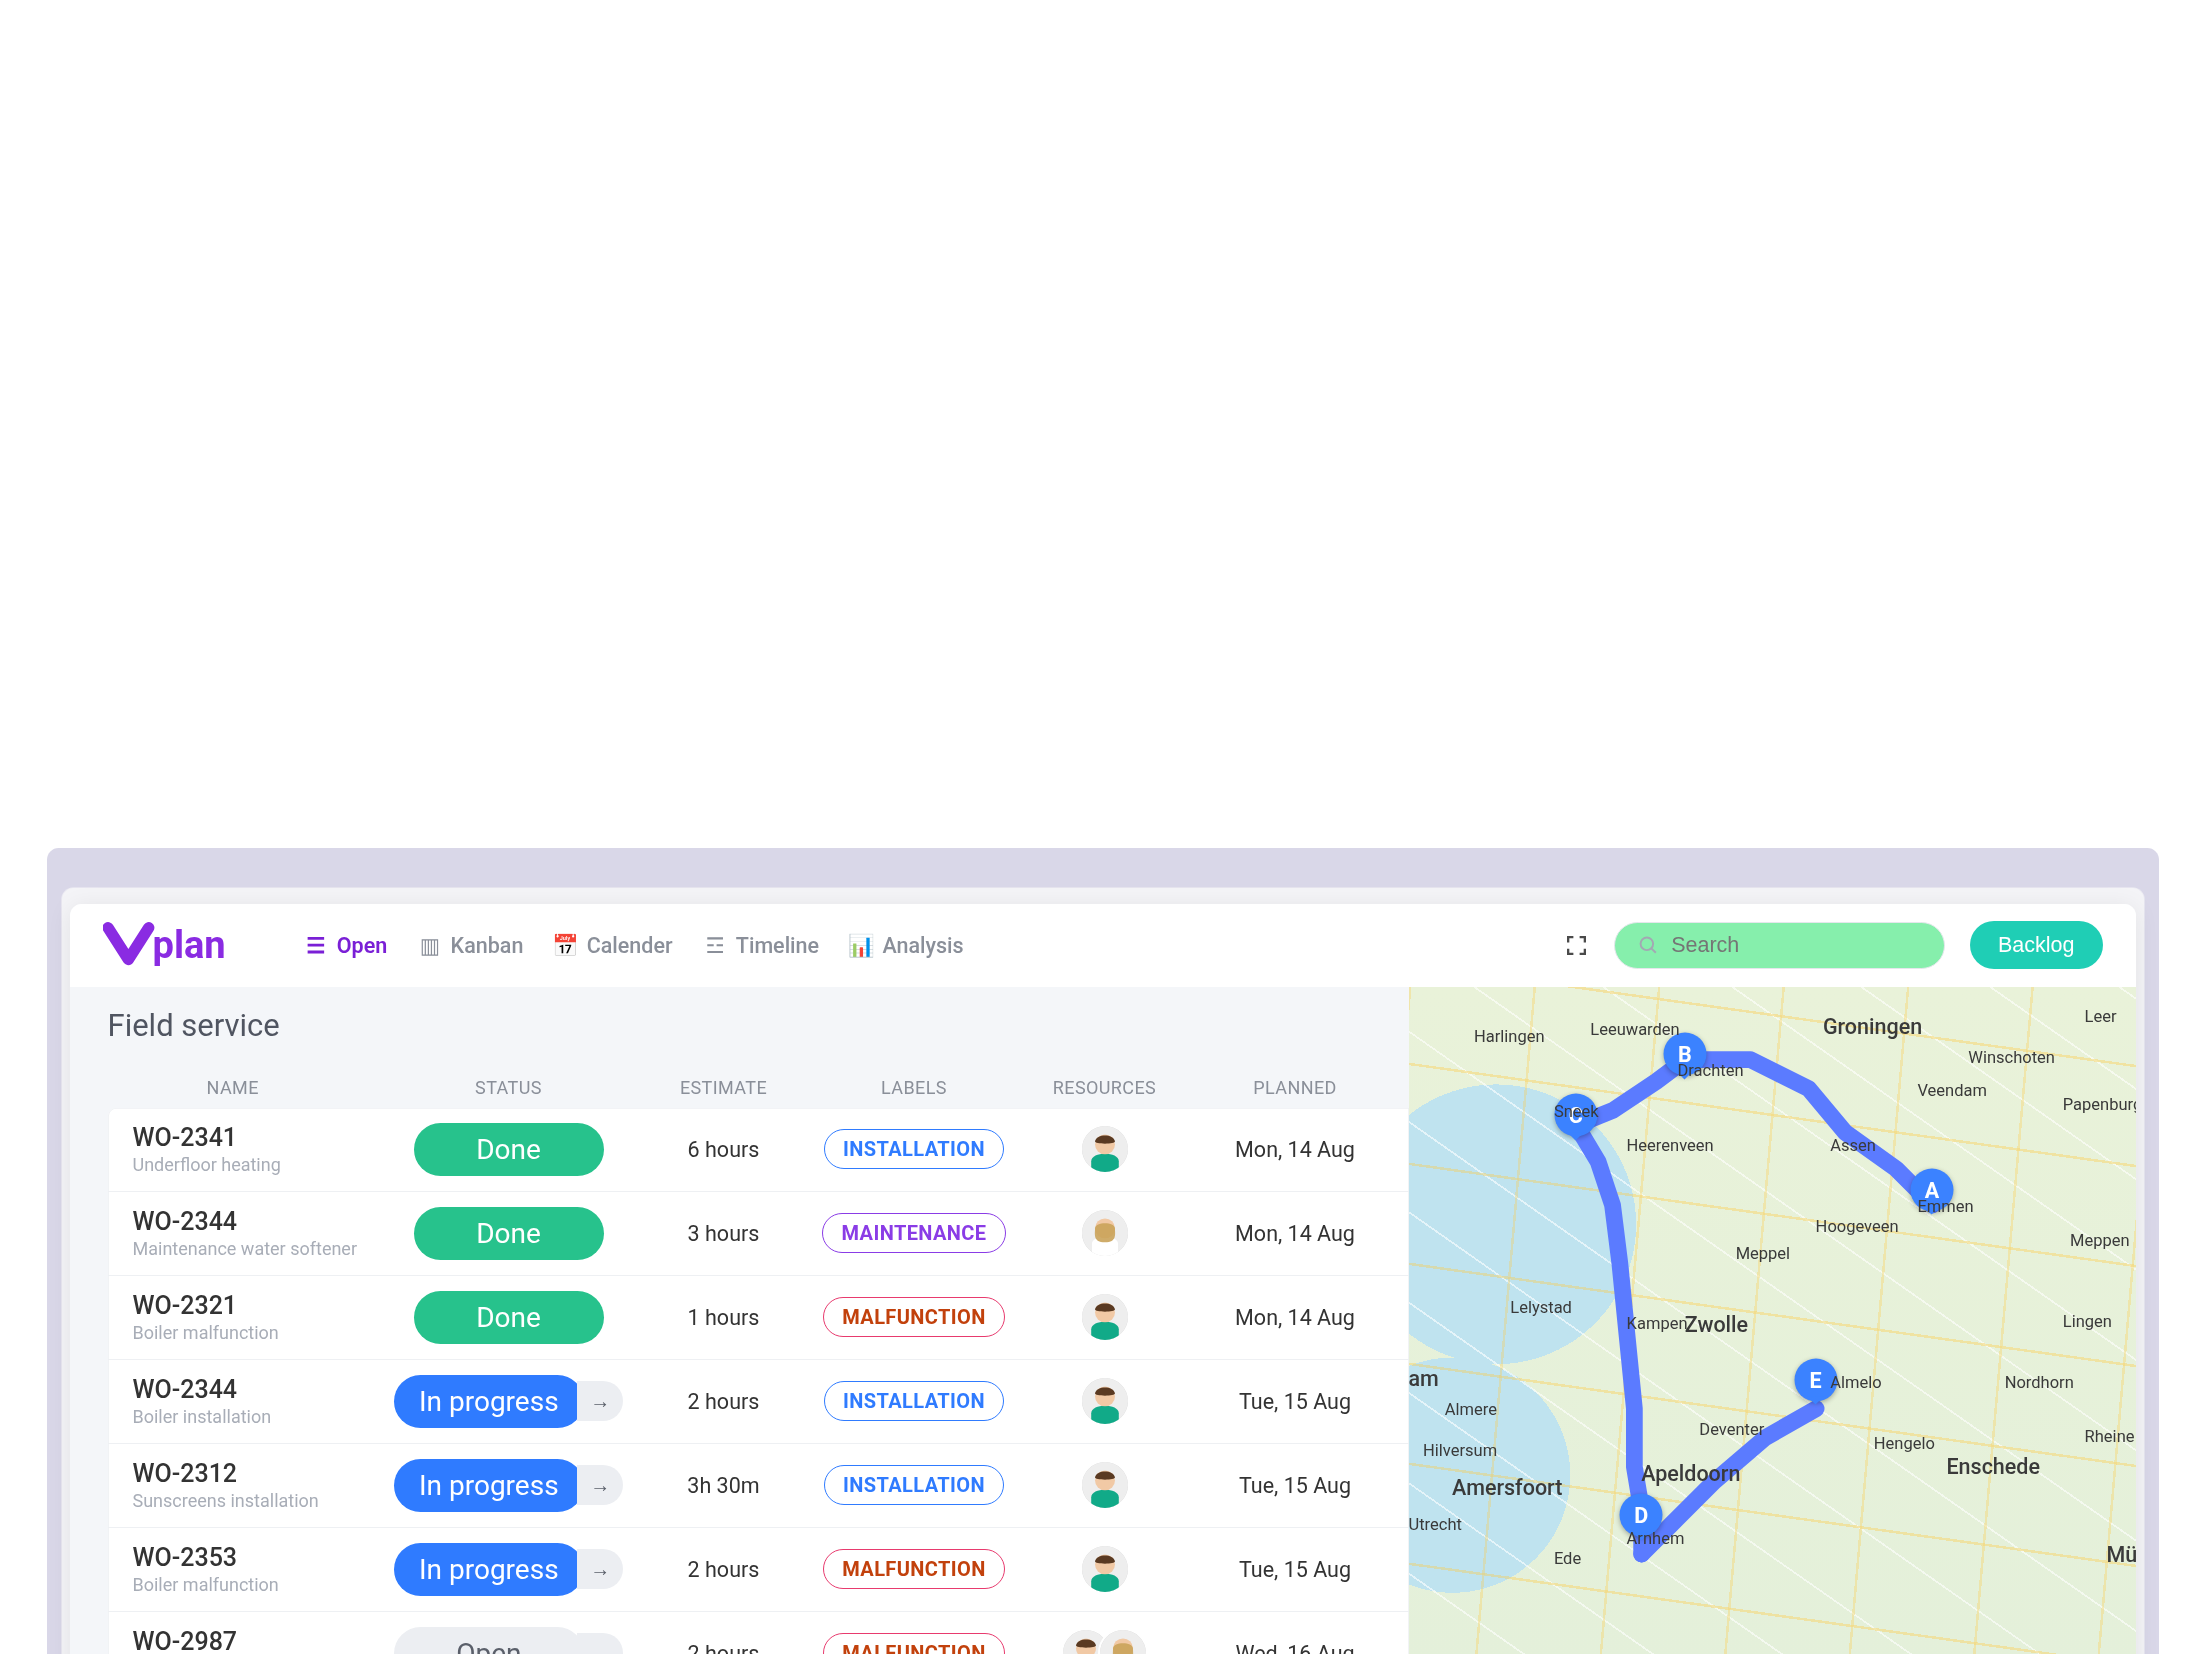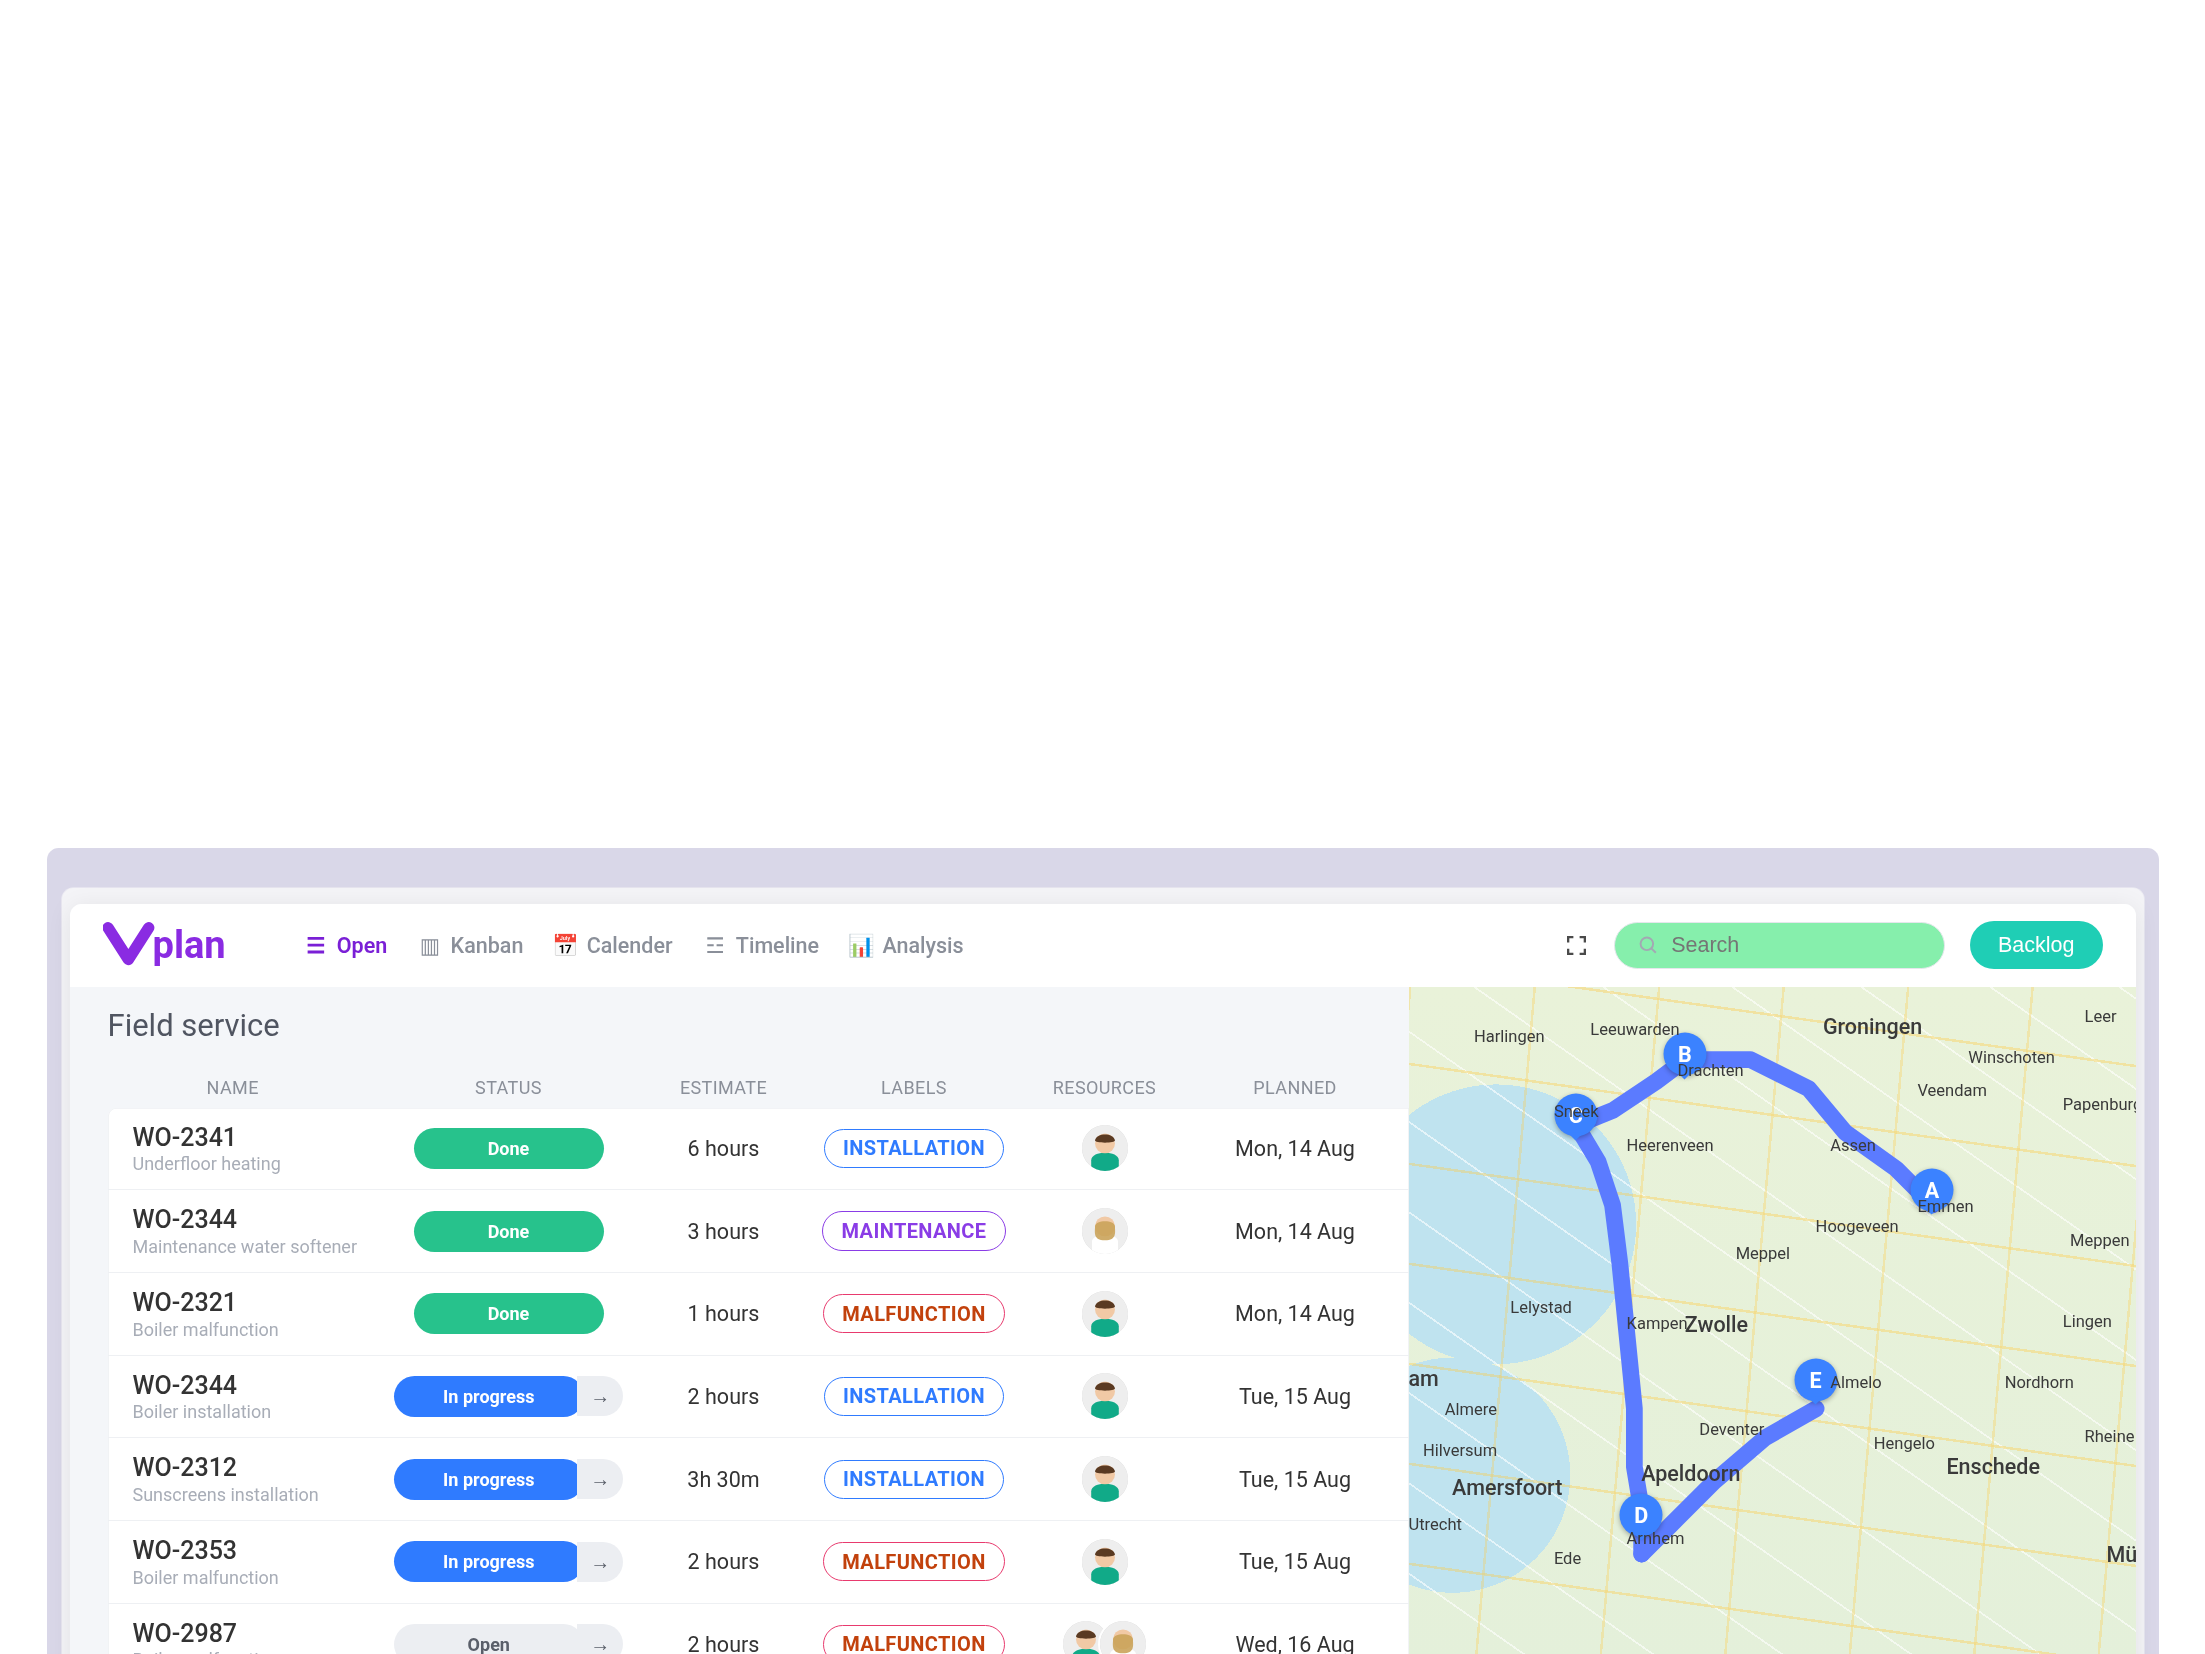--- a/index.html
+++ b/index.html
@@ -85,21 +85,21 @@
     padding: 15px 0;
     border-bottom:0.8px solid #eef0f3;
   }
   .cell { display:flex; align-items:center; justify-content:center; }
   .cell.name { flex-direction:column; align-items:flex-start; padding-left:25px; }
   .wo-id   { font-size:25px; color:#333; font-weight:500; }
   .wo-desc { font-size:18px; color:#a8adb7; margin-top:1.7px; }
 
   .status-pill {
     border-radius:825px; padding:10px 0; width:190px; text-align:center;
-    font-size:18px; font-weight:700; display:flex; align-items:center; justify-content:center;
+    font-size:28px; font-weight:400; display:flex; align-items:center; justify-content:center;
   }
   .status-done  { background:#27c28c; color:#fff; }
   .status-prog  { background:#2f7bff; color:#fff; }
   .status-open  { background:#eceef2; color:#5a5f6a; }
   .status-wrap { display:flex; align-items:center; gap:0; }
   .status-arrow {
     width:46px; height:40px; border-radius:0 825px 825px 0;
     background:#eceef2; color:#5a5f6a;
     display:flex; align-items:center; justify-content:center;
     font-size:20px; font-weight:600;

